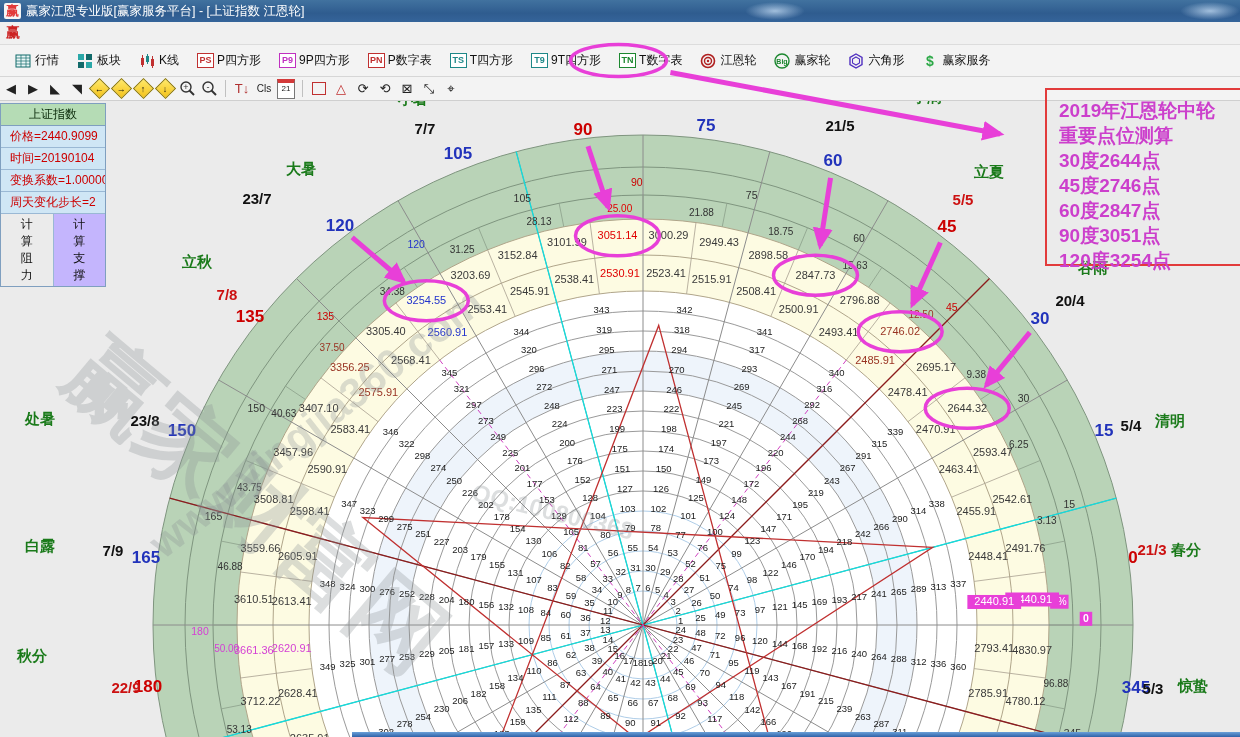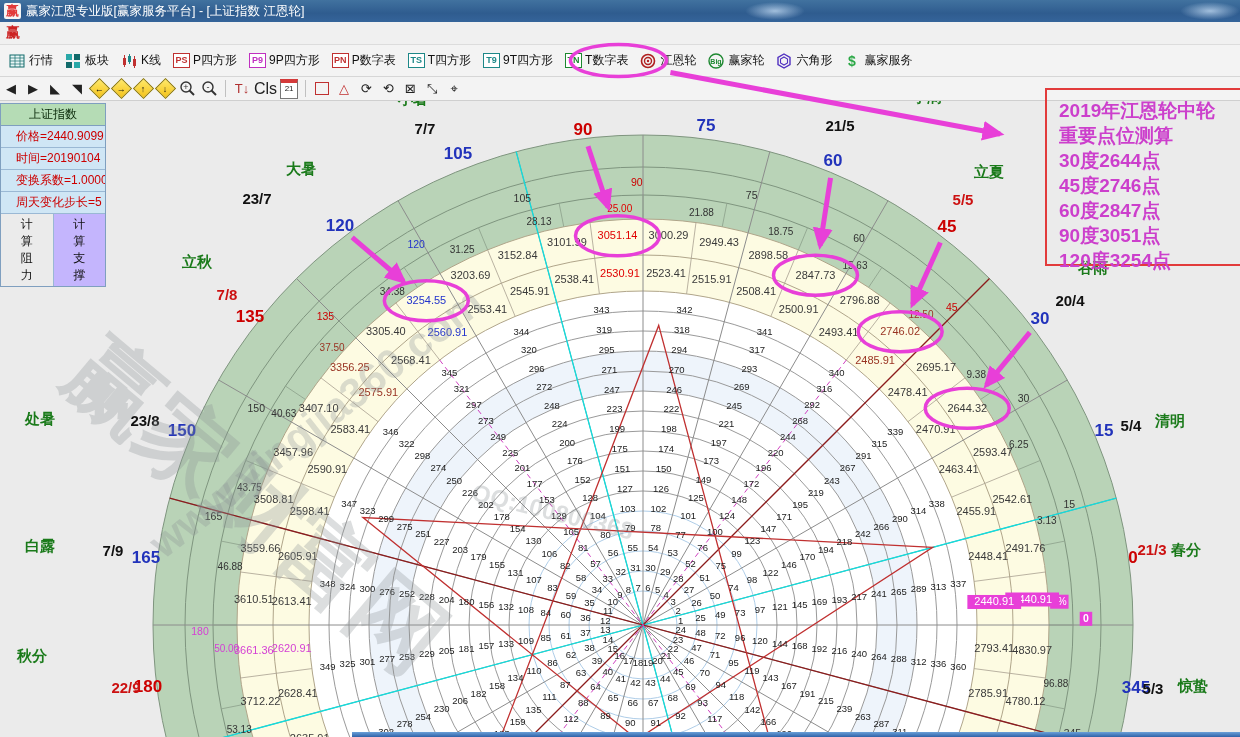--- a/index.html
+++ b/index.html
@@ -11,42 +11,42 @@
   .titlebar .logo{color:#e23a3a;background:#f5f5f5;font-weight:bold;font-size:13px;
     padding:0 2px;margin:0 5px 0 4px;line-height:16px;border-radius:2px;}
   .title-smudge{position:absolute;top:2px;width:60px;height:18px;border-radius:9px;
     background:radial-gradient(ellipse at center,rgba(190,215,240,.8),rgba(190,215,240,0) 70%);}
   .menubar{position:absolute;left:0;top:22px;width:1240px;height:22px;background:#f0f0f0;
     border-bottom:1px solid #dcdcdc;display:flex;align-items:center;font-size:13px;color:#111;z-index:20;}
   .menubar .logo{color:#cc2222;font-weight:bold;margin:0 10px 0 6px;font-size:14px;}
   .menu-item{padding:2px 9px;cursor:default;}
   .toolbar1{position:absolute;left:0;top:45px;width:1240px;height:31px;background:#f3f3f3;
     border-bottom:1px solid #d6d6d6;display:flex;align-items:center;font-size:12px;color:#111;z-index:20;}
-  .tb-btn{display:flex;align-items:center;padding:2px 3px;margin-left:6px;white-space:nowrap;}
+  .tb-btn{display:flex;align-items:center;padding:2px 3px;margin-left:12px;white-space:nowrap;}
   .tb-ico{display:inline-flex;align-items:center;justify-content:flex-end;width:17px;height:16px;margin-right:3px;}
   .badge{display:inline-block;width:15px;height:13px;line-height:13px;font-size:9px;font-weight:bold;
     text-align:center;border:1px solid currentColor;background:#fff;}
   .toolbar2{position:absolute;left:0;top:77px;width:1240px;height:23px;background:#f3f3f3;
     border-bottom:1px solid #cfcfcf;display:flex;align-items:center;font-size:13px;z-index:20;}
   .tool-btn{display:inline-flex;align-items:center;justify-content:center;min-width:20px;height:19px;
     margin:0 1px;color:#222;}
   .tool-sep{width:1px;height:17px;background:#c0c0c0;margin:0 5px;}
   .diamond{width:13px;height:13px;background:linear-gradient(135deg,#ffe96a,#f4c21a);
     border:1px solid #8a7500;transform:rotate(45deg);display:inline-flex;align-items:center;justify-content:center;}
   .diamond>span{transform:rotate(-45deg);font-size:9px;color:#111;font-weight:bold;}
   .cal{width:16px;height:15px;border:1px solid #777;background:#fff;font-size:8px;line-height:12px;
     text-align:center;border-top:4px solid #d43a3a;color:#222;}
   .shape-rect{width:12px;height:11px;border:1.5px solid #c03030;background:transparent;display:inline-block;}
   
   .chart-area{position:absolute;left:0;top:100px;width:1240px;height:637px;overflow:hidden;background:#ebebeb;z-index:5;}
   .chart-area svg.wheel{position:absolute;left:0;top:-100px;z-index:1;}
   .wm{position:absolute;color:rgba(140,145,150,.30);font-weight:bold;pointer-events:none;z-index:3;white-space:nowrap;}
   .panel{position:absolute;left:0;top:3px;width:104px;z-index:12;font-size:12px;border:1px solid #7f9fbf;}
   .panel-head{background:#b5dcb5;color:#0a2a0a;text-align:center;padding:2px 0;border-bottom:1px solid #7f9fbf;}
-  .panel-row{background:#cfe6f5;color:#cc0000;padding:2px 15px;border-bottom:1px solid #9ab8d4;white-space:nowrap;overflow:hidden;}
+  .panel-row{background:#cfe6f5;color:#cc0000;padding:2px 9px;border-bottom:1px solid #9ab8d4;white-space:nowrap;overflow:hidden;}
   .panel-btns{display:flex;}
   .panel-btn{flex:1;text-align:center;padding:2px 16px;color:#111;border-right:1px solid #9ab8d4;}
   .panel-btn.alt{background:#c4b5fd;border-right:none;}
   .anno-box{position:absolute;left:1045px;top:88px;width:222px;height:178px;border:2px solid #e23b3b;
     z-index:40;color:#cc3fcc;font-size:19px;font-weight:bold;line-height:25px;padding:8px 0 0 12px;box-sizing:border-box;}
   .overlay{position:absolute;left:0;top:0;z-index:60;pointer-events:none;}
   .bottom-strip{position:absolute;left:352px;bottom:0;width:888px;height:5px;z-index:30;
     background:linear-gradient(#6aa0d8,#2f62a8);}
 </style>
 </head>
@@ -219,21 +219,21 @@
         <circle cx="7" cy="7" r="5" fill="none" stroke="#333" stroke-width="1.4"></circle>
         <line x1="10.5" y1="10.5" x2="15" y2="15" stroke="#333" stroke-width="2"></line>
         <text x="7" y="9.8" text-anchor="middle" font-size="9" fill="#333">-</text>
       </svg>
     </span>
     <span class="tool-sep"></span>
     <span class="tool-btn">
       <span style="color: rgb(176, 48, 48);">T↓</span>
     </span>
     <span class="tool-btn">
-      <span style="font-size: 16px;">Cls</span>
+      <span style="font-size: 10px;">Cls</span>
     </span>
     <span class="tool-btn">
       <span class="cal">21</span>
     </span>
     <span class="tool-sep"></span>
     <span class="tool-btn">
       <span class="shape-rect"></span>
     </span>
     <span class="tool-btn">
       <span style="color: rgb(192, 48, 48);">△</span>
@@ -928,21 +928,21 @@
   <div class="wm" id="wm-brand" style="left:120px;top:210px;font-size:92px;transform:rotate(40deg);transform-origin:0 0;">赢家财富网</div>
   <div class="wm" id="wm-site" style="left:140px;top:430px;font-size:42px;transform:rotate(-38deg);transform-origin:0 0;">www.yingjia360.com</div>
   <div class="wm" id="wm-qq" style="left:470px;top:398px;font-size:24px;transform:rotate(14deg);">QQ:100800368</div>
 
   <div class="panel">
     <div class="panel-head">上证指数</div>
     <div id="panel-rows">
         <div class="panel-row">价格=2440.9099</div>
         <div class="panel-row">时间=20190104</div>
         <div class="panel-row">变换系数=1.00000</div>
-        <div class="panel-row">周天变化步长=5</div>
+        <div class="panel-row">周天变化步长=2</div>
       </div>
     <div class="panel-btns">
       <span class="panel-btn">计算阻力</span>
       <span class="panel-btn alt">计算支撑</span>
     </div>
   </div>
 </div>
 
 <div class="anno-box" id="anno-box">
     <div>2019年江恩轮中轮</div>

